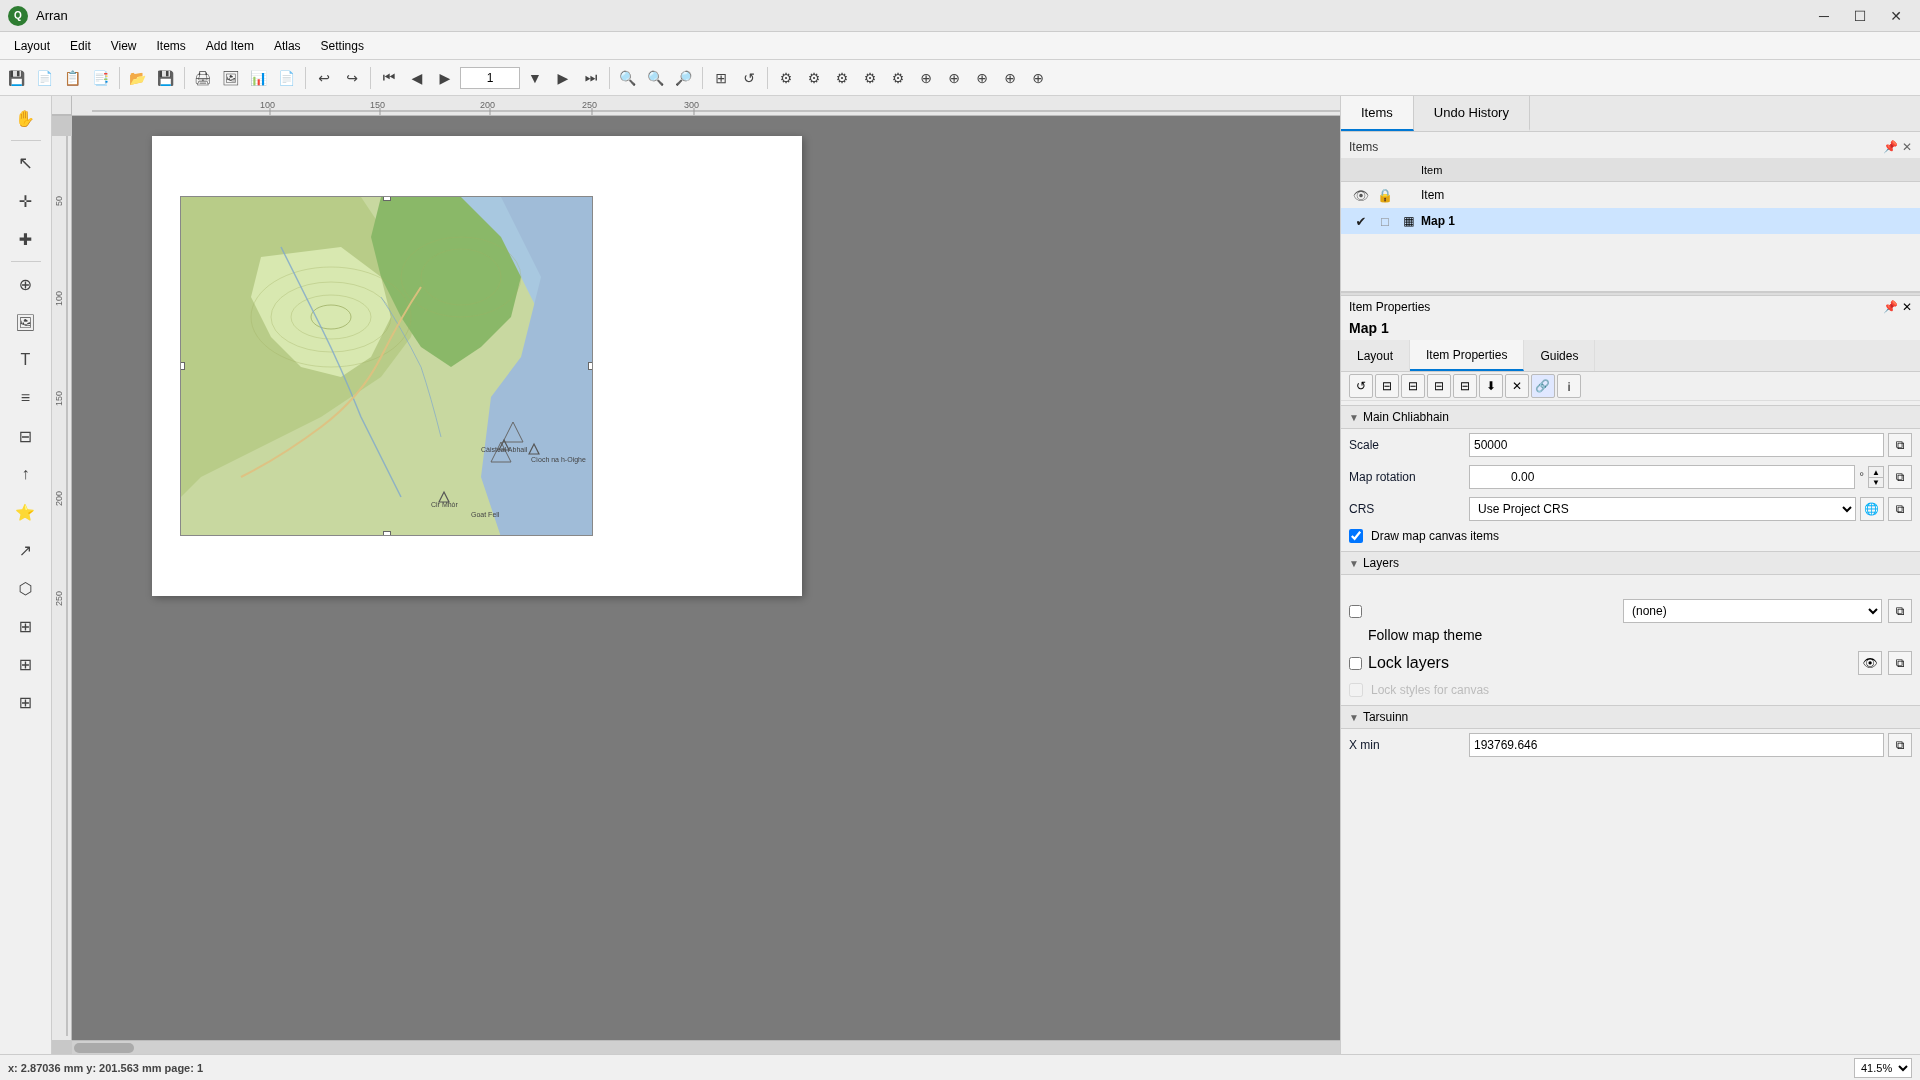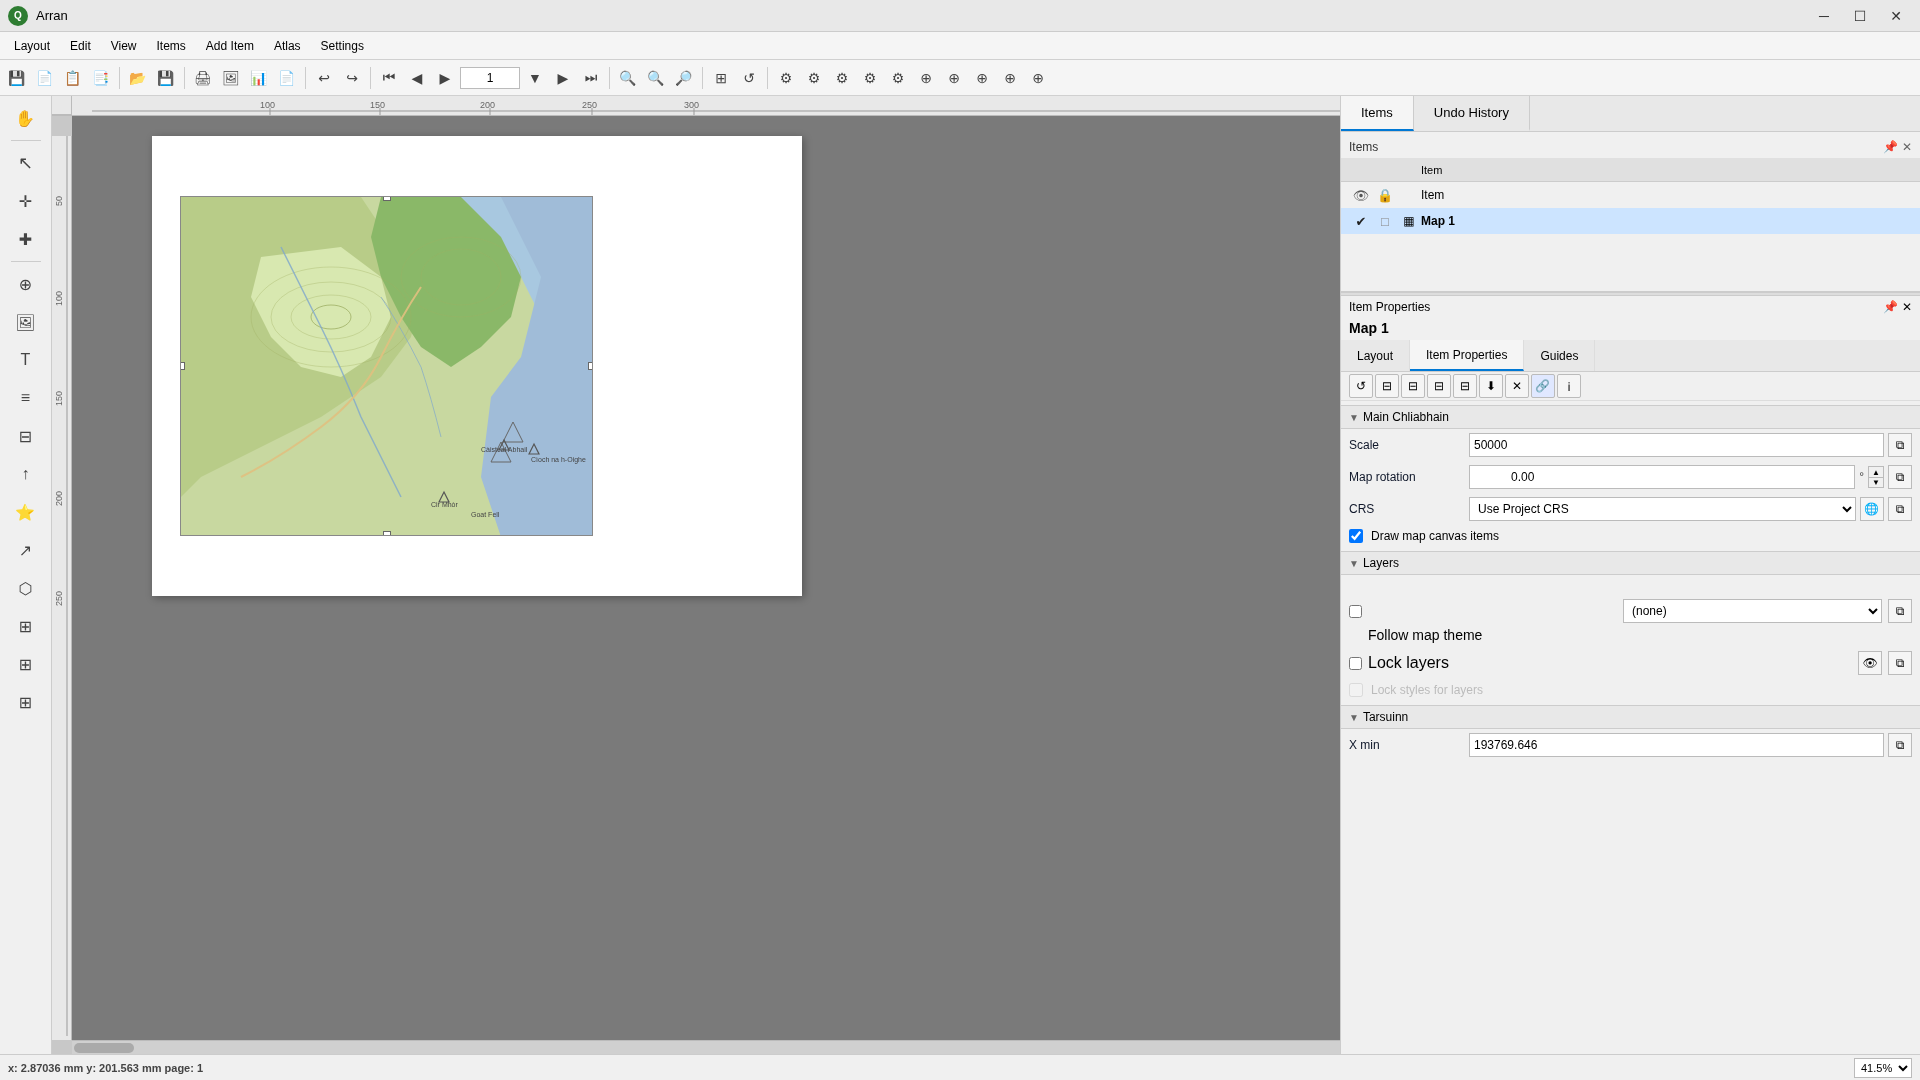--- a/index.html
+++ b/index.html
@@ -509,21 +509,21 @@
           <div style="display:flex; align-items:center; gap:6px; flex:1;">
             <input type="checkbox" id="cb-lock-layers" style="">
             <label for="cb-lock-layers" style="font-size:16px; flex:1; cursor:pointer;">Lock layers</label>
             <button class="prop-btn">👁</button>
             <button class="prop-btn">⧉</button>
           </div>
         </div>
 
         <div class="checkbox-row lock-styles-row">
           <input type="checkbox" id="cb-lock-styles" disabled="" style="">
-          <label for="cb-lock-styles" style="color:#999;">Lock styles for layers</label>
+          <label for="cb-lock-styles" style="color:#999;">Lock styles for canvas</label>
         </div>
 
         <div class="section-header" style="margin-top:4px;">
           <span class="chevron">▼</span>
           <span>Tarsuinn</span>
         </div>
 
         <div class="prop-row">
           <div class="prop-label">X min</div>
           <div class="prop-value">

